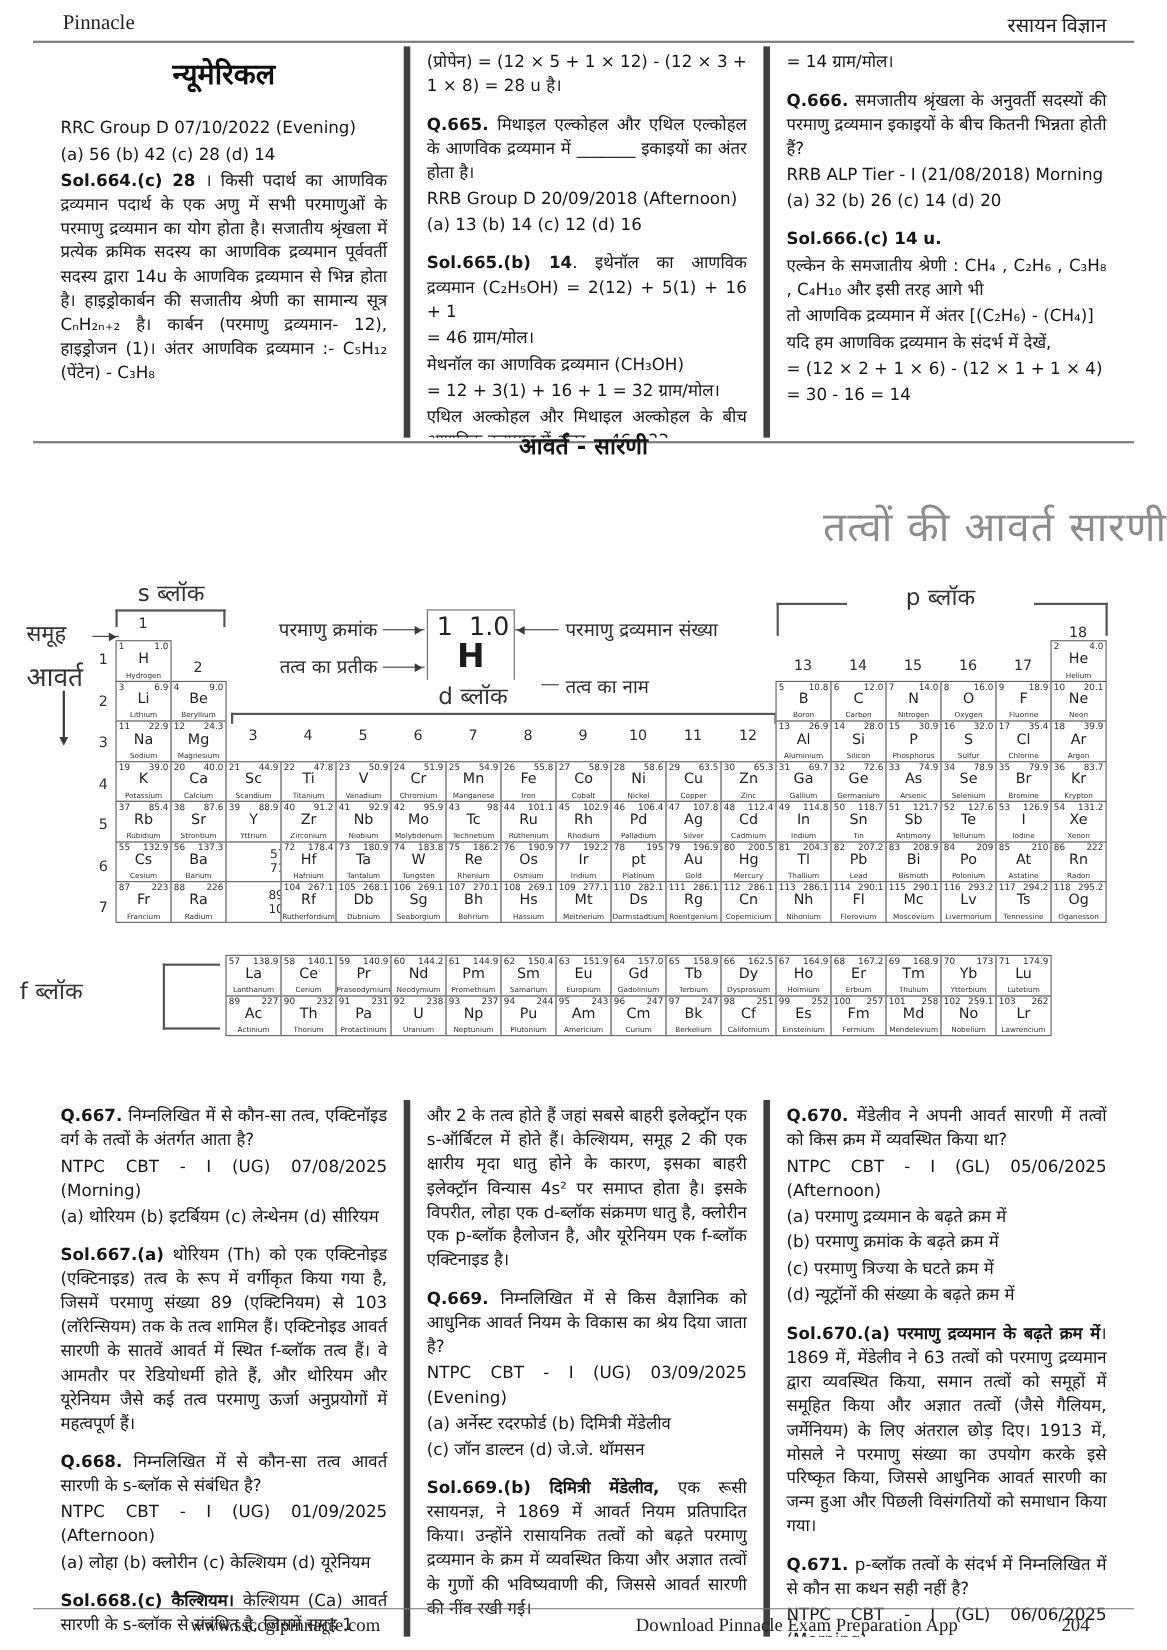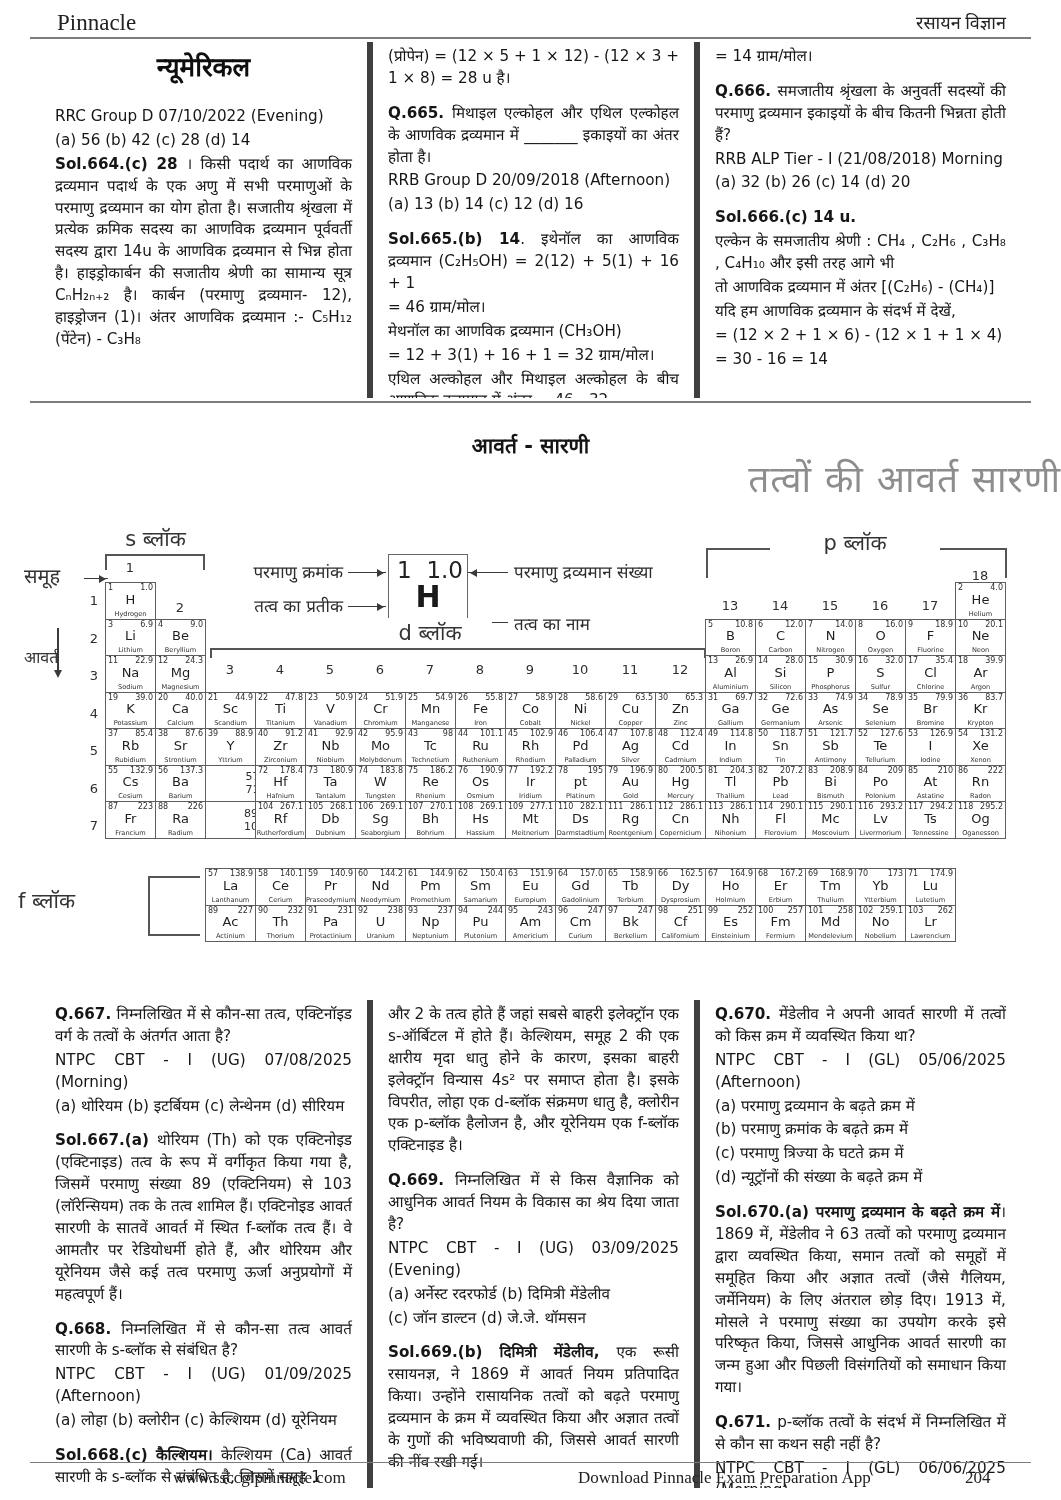--- a/index.html
+++ b/index.html
@@ -43,21 +43,21 @@
   .leg-label{font-size:17px;color:#2c2c2c;white-space:nowrap;}
   #legend-box{border:1.5px solid #666;background:#fff;}
   
   .hf{position:absolute;font-size:18px;color:#222;}
 </style>
 </head>
 <body>
 
 <div class="page">
 
-  <div class="hf serif" style="left:57px;top:10px;font-size:23px;">Pinnacle</div>
+  <div class="hf serif" style="left:57px;top:10px;font-size:19px;">Pinnacle</div>
   <div class="hf serif" style="right:55px;top:10px;font-size:18px;">रसायन विज्ञान</div>
   <div class="rule" style="top:37px;"></div>
 
   <div class="cols" style="top:42px;height:356px;">
     <div class="col">
       <div class="main-heading">न्यूमेरिकल</div>
       <div>
           <p class="para"><span>RRC Group D  07/10/2022 (Evening)</span></p>
           <p class="para"><span>(a) 56      (b) 42      (c) 28      (d) 14</span></p>
           <p class="para"><span class="bold">Sol.664.(c) 28 </span><span>। किसी पदार्थ का आणविक द्रव्यमान पदार्थ के एक अणु में सभी परमाणुओं के परमाणु द्रव्यमान का योग होता है। सजातीय श्रृंखला में प्रत्येक क्रमिक सदस्य का आणविक द्रव्यमान पूर्ववर्ती सदस्य द्वारा 14u के आणविक द्रव्यमान से भिन्न होता है। हाइड्रोकार्बन की सजातीय श्रेणी का सामान्य सूत्र CₙH₂ₙ₊₂ है। कार्बन (परमाणु द्रव्यमान- 12), हाइड्रोजन (1)। अंतर आणविक द्रव्यमान :- C₅H₁₂ (पेंटेन) - C₃H₈</span></p>
@@ -86,37 +86,37 @@
           <p class="para"><span>एल्केन  के समजातीय श्रेणी : CH₄ , C₂H₆ , C₃H₈ , C₄H₁₀ और इसी तरह आगे भी</span></p>
           <p class="para"><span>तो आणविक द्रव्यमान में अंतर  [(C₂H₆) - (CH₄)]</span></p>
           <p class="para"><span>यदि हम आणविक द्रव्यमान के संदर्भ में देखें,</span></p>
           <p class="para"><span>= (12 × 2 + 1 × 6) - (12 × 1 + 1 × 4)</span></p>
           <p class="para"><span>= 30 - 16  = 14</span></p>
         </div>
     </div>
   </div>
 
   <div class="rule" style="top:401px;"></div>
-  <div class="sec-heading" style="top:431px;text-align:center;">आवर्त - सारणी</div>
+  <div class="sec-heading" style="top:391px;text-align:center;">आवर्त - सारणी</div>
   <div class="pt-title" style="top:452px;text-align:right;">तत्वों की आवर्त सारणी</div>
 
   <div id="ptable">
 
     <div class="abs blklabel" style="left:98px;top:4px;width:115px;">s ब्लॉक</div>
     <div class="abs bracket" style="left:105px;top:34px;width:100px;height:16px;border-top:2px solid #555;border-left:2px solid #555;border-right:2px solid #555;"></div>
     <div class="abs bracket" style="left:706px;top:28px;width:301px;height:30px;border-top:2px solid #555;border-left:2px solid #555;border-right:2px solid #555;"></div>
     <div class="abs blklabel" style="left:770px;top:8px;width:170px;background:#fff;z-index:2;">p ब्लॉक</div>
     <div class="abs bracket" style="left:210px;top:128px;width:496px;height:10px;border-top:2px solid #555;border-left:2px solid #555;border-right:2px solid #555;"></div>
     <div class="abs blklabel" style="left:368px;top:98px;width:124px;background:#fff;z-index:2;">d ब्लॉक</div>
     <div class="abs blklabel" style="left:18px;top:366px;">f ब्लॉक</div>
     <div class="abs bracket" style="left:148px;top:356px;width:52px;height:60px;border-left:2px solid #555;border-top:2px solid #555;border-bottom:2px solid #555;"></div>
 
     <div class="abs blklabel" style="left:24px;top:42px;font-size:20px;">समूह</div>
     <div class="arr r" style="left:84px;top:58px;width:24px;"></div>
-    <div class="abs blklabel" style="left:24px;top:78px;font-size:16px;margin-top:48px;">आवर्त</div>
+    <div class="abs blklabel" style="left:24px;top:78px;font-size:24px;">आवर्त</div>
     <div class="varrow" style="left:57px;top:108px;height:46px;"></div>
 
     <div class="abs gnum" style="left:105px;top:40px;width:50px;text-align:center;">1</div>
     <div class="abs gnum" style="left:155px;top:80px;width:50px;text-align:center;">2</div>
     <div class="abs gnum" style="left:955px;top:48px;width:50px;text-align:center;">18</div>
     <div id="p-groups" class="abs" style="left:705px;top:78px;display:flex;">
         <span class="gnum" style="width: 50px; text-align: center; flex: 0 0 auto;">13</span>
         <span class="gnum" style="width: 50px; text-align: center; flex: 0 0 auto;">14</span>
         <span class="gnum" style="width: 50px; text-align: center; flex: 0 0 auto;">15</span>
         <span class="gnum" style="width: 50px; text-align: center; flex: 0 0 auto;">16</span>

